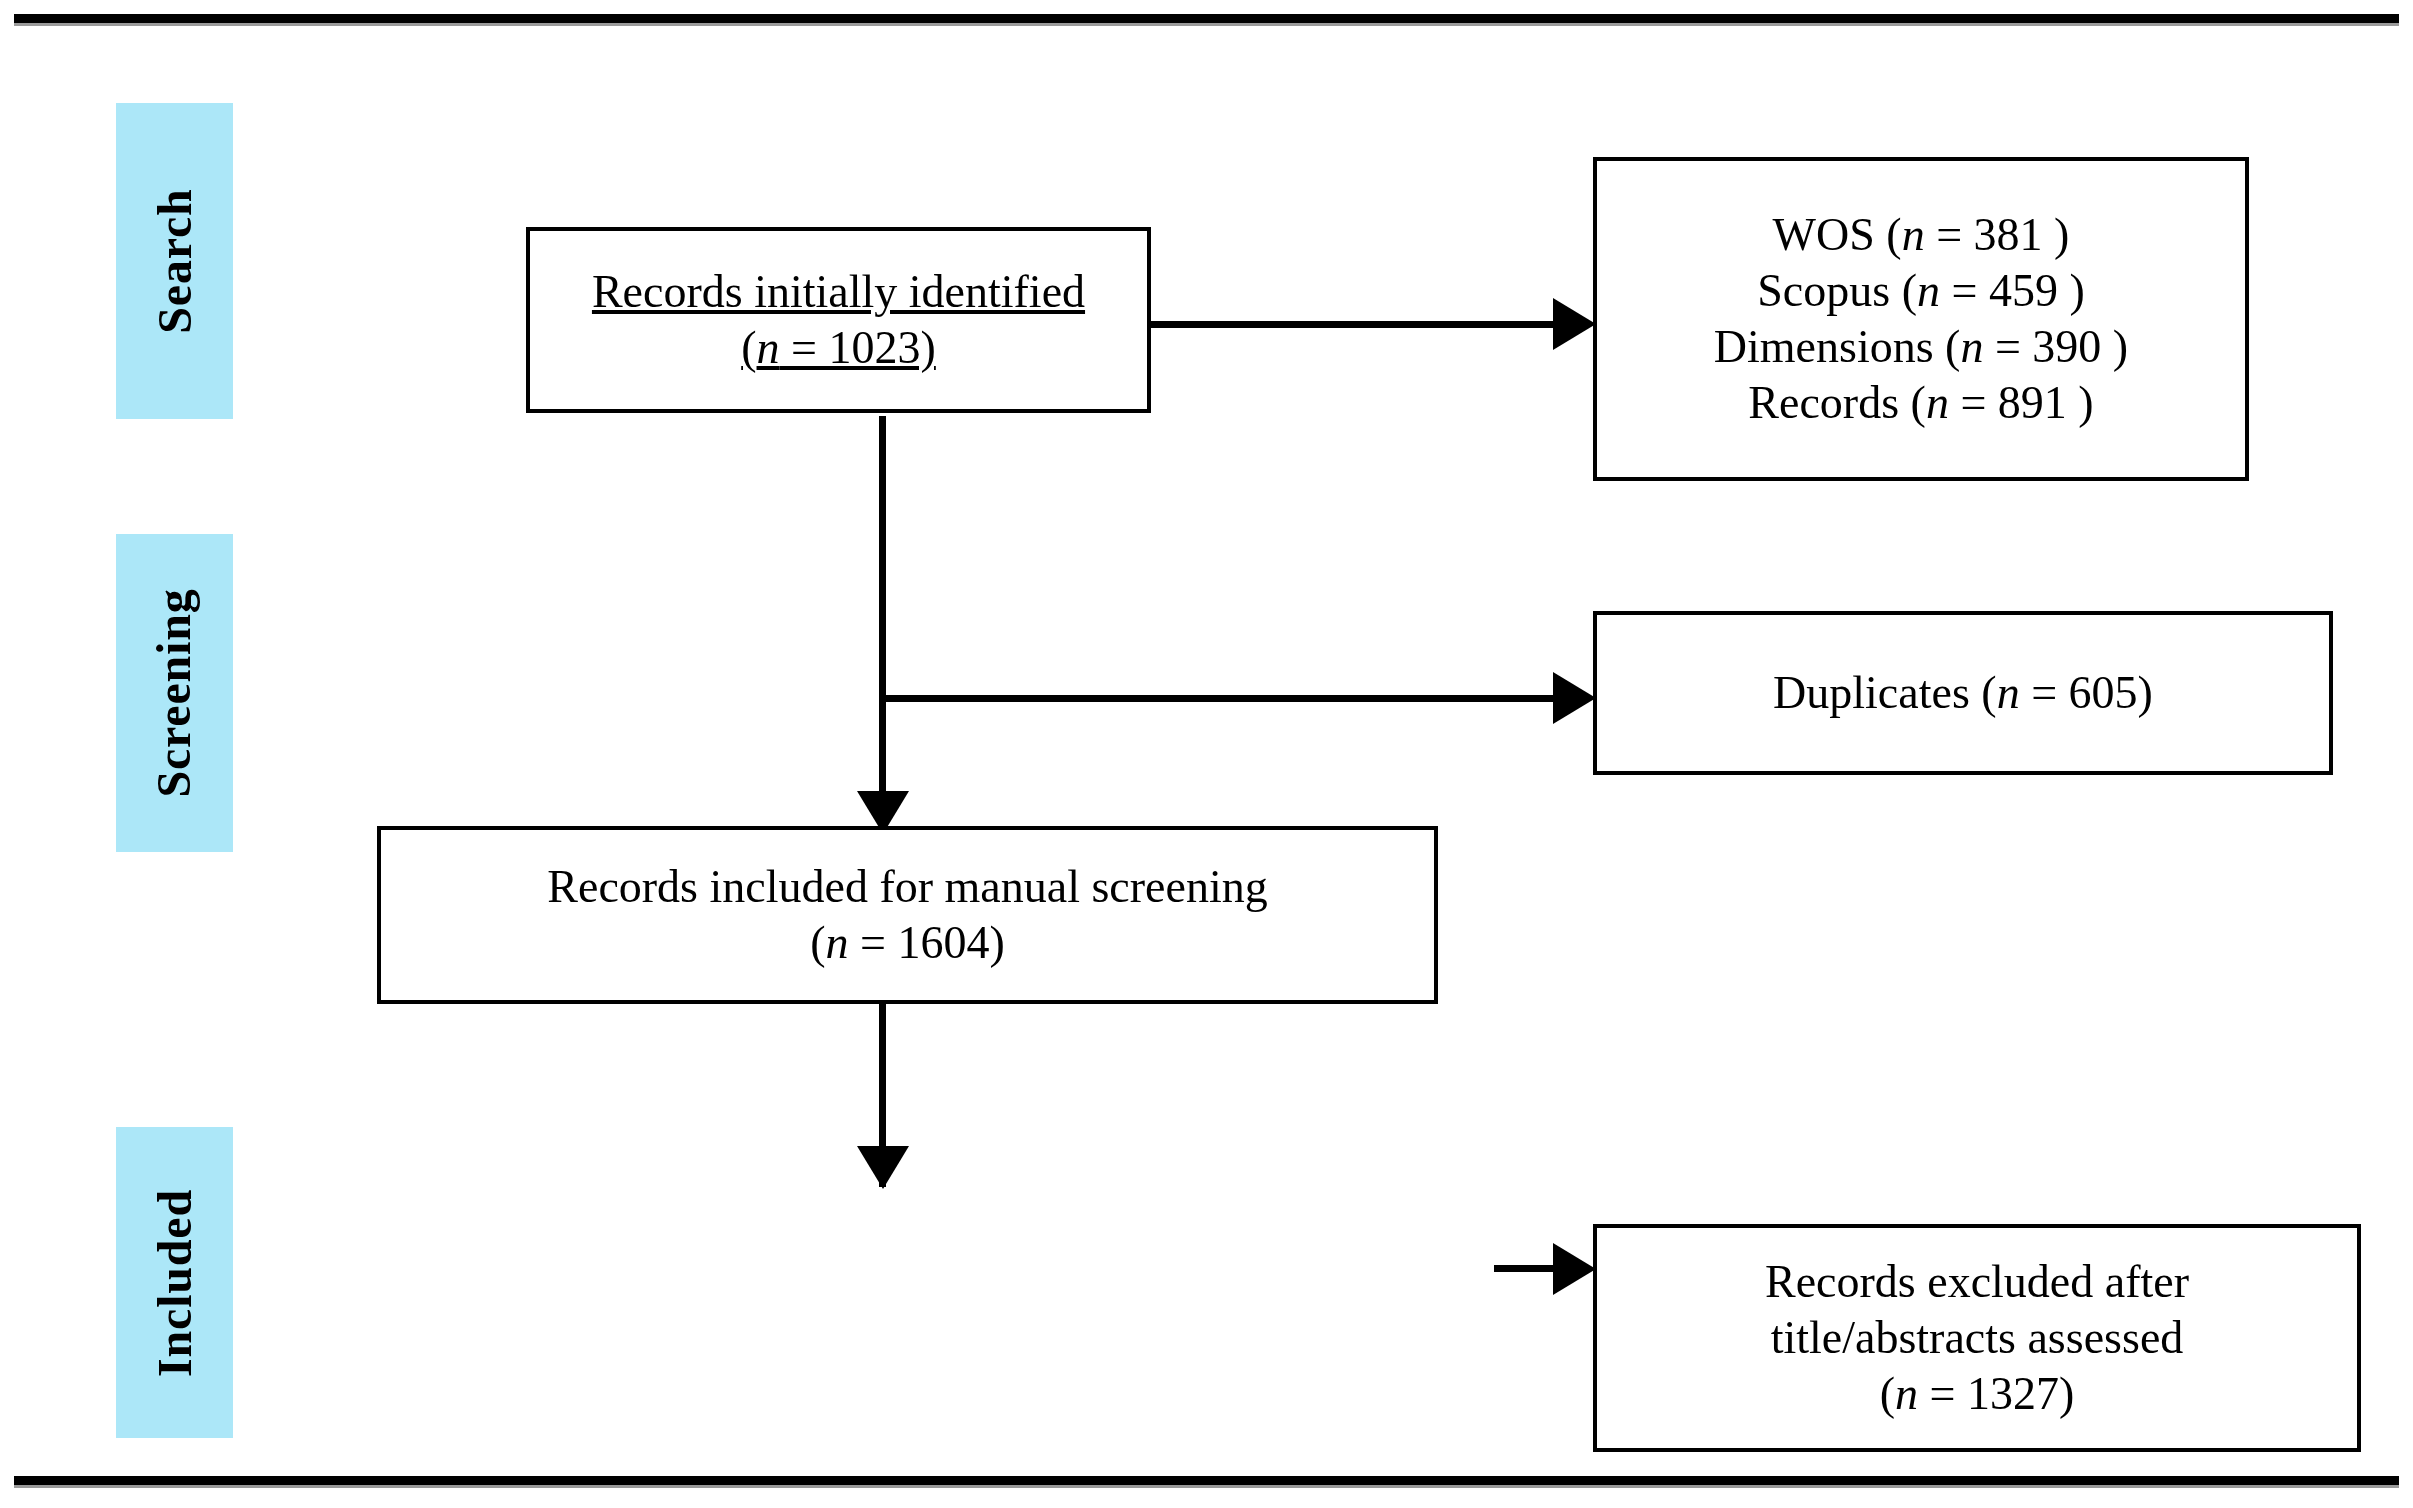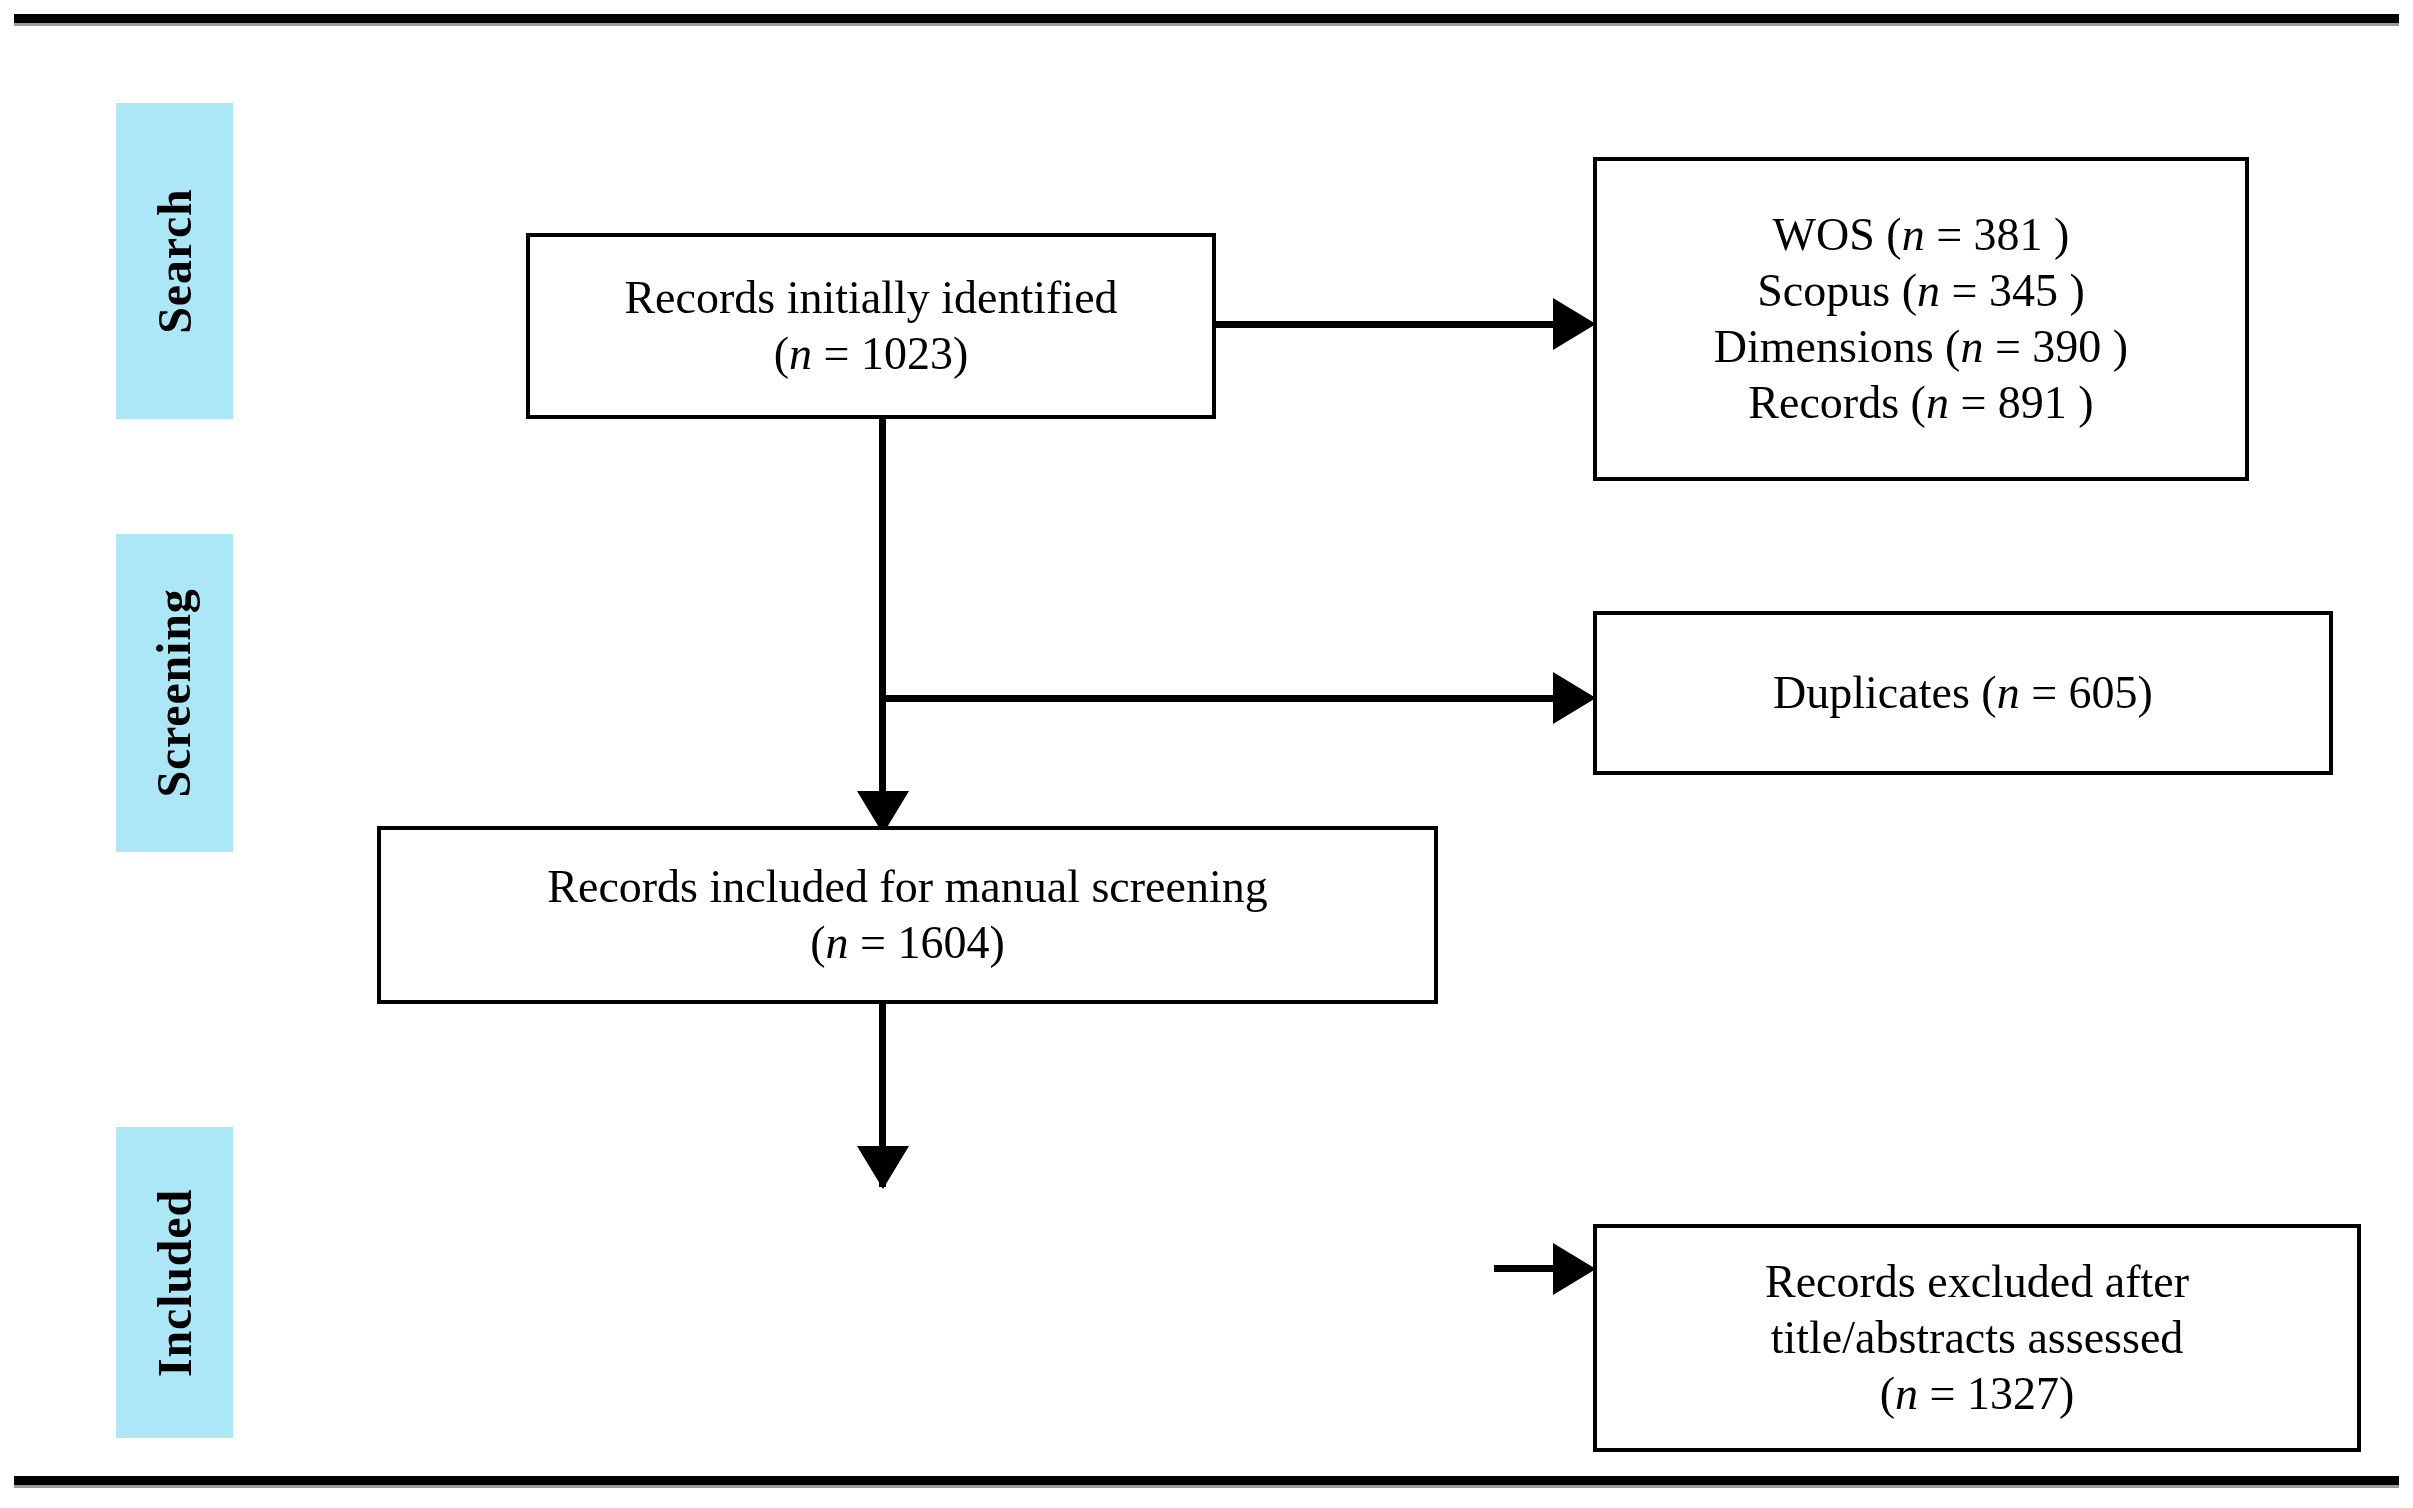--- a/index.html
+++ b/index.html
@@ -72,21 +72,21 @@
     display: flex;
     align-items: center;
     justify-content: center;
     text-align: center;
     font-size: 46px;
     line-height: 1.22;
   }
   .box .inner { padding: 0 14.4px; width: 100%; }
   .box i { font-style: italic; }
 
-  .box-identified { left: 526px;  top: 233px;  width: 690px;  height: 186px; }
+  .box-identified { left: 526px;  top: 227px;  width: 625px;  height: 186px; text-decoration: underline; }
   .box-databases  { left: 1593px; top: 157px;  width: 656px;  height: 324px; }
   .box-duplicates { left: 1593px; top: 611px;  width: 740px;  height: 164px; }
   .box-manual     { left: 377px;  top: 826px; width: 1061px; height: 178px; }
   .box-analysis   { left: 381px;  top: 1182px; width: 1117px; height: 175px; }
   .box-excluded   { left: 1593px; top: 1224px; width: 768px;  height: 228px; }
 
   
   .line {
     position: absolute;
     background: #000000;
@@ -159,21 +159,21 @@
   <div class="box box-identified">
     <div class="inner">
       <div>Records initially identified</div>
       <div><span>(</span><i>n</i><span> = 1023)</span></div>
     </div>
   </div>
 
   <div class="box box-databases">
     <div class="inner">
       <div><span>WOS</span> (<i>n</i><span> = 381 )</span></div>
-      <div><span>Scopus</span> (<i>n</i><span> = 345 )</span></div>
+      <div><span>Scopus</span> (<i>n</i><span> = 459 )</span></div>
       <div><span>Dimensions</span> (<i>n</i><span> = 390 )</span></div>
       <div><span>Records</span> (<i>n</i><span> = 891 )</span></div>
     </div>
   </div>
 
   <div class="box box-duplicates">
     <div class="inner">
       <div><span>Duplicates (</span><i>n</i><span> = 605)</span></div>
     </div>
   </div>

